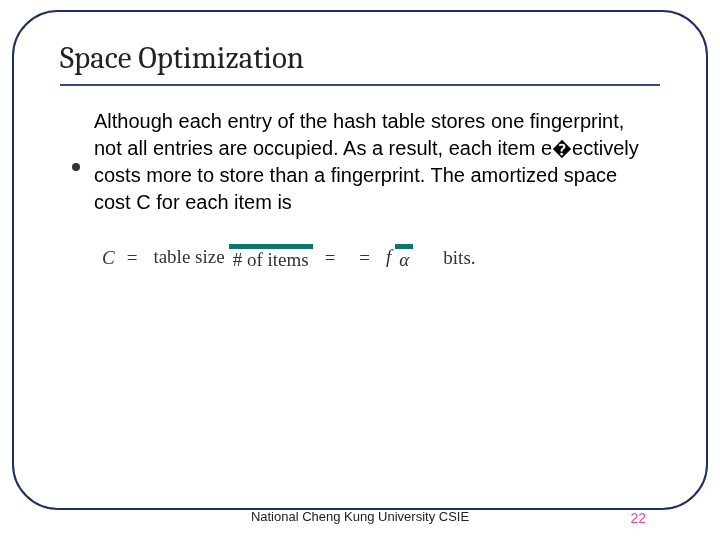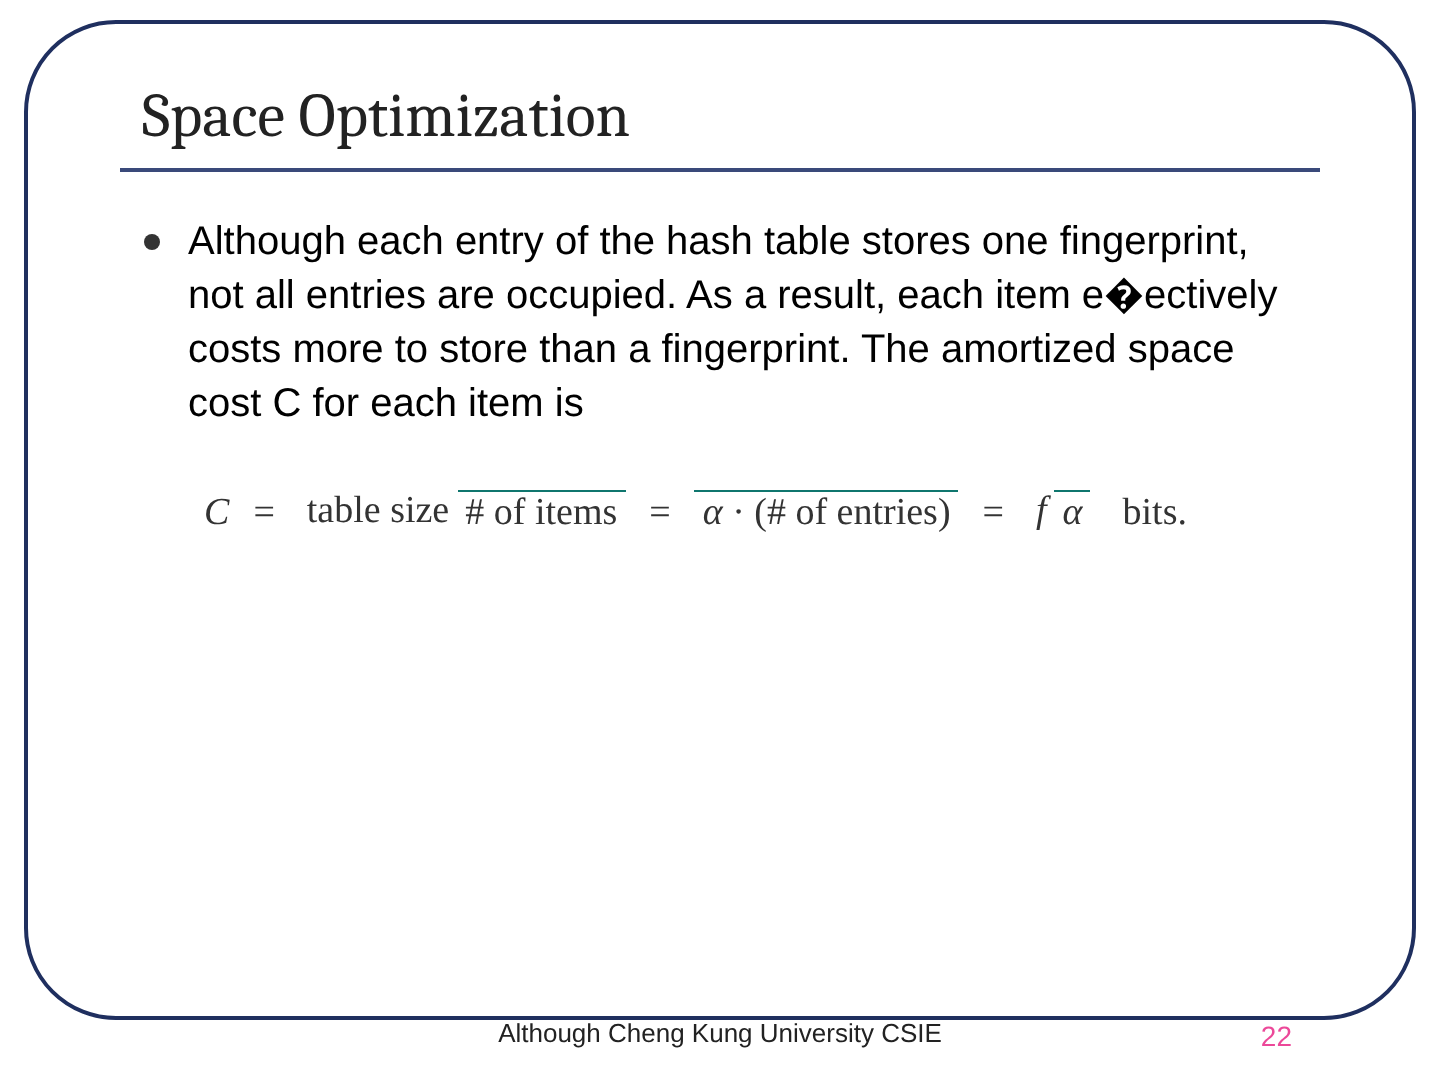--- a/index.html
+++ b/index.html
@@ -27,41 +27,40 @@
     border-radius: 46px;
     box-sizing: border-box;
   }
   .title {
     position: absolute;
     left: 60px;
     top: 40px;
     font-family: Cambria, Georgia, 'Times New Roman', serif;
     font-size: 31px;
     color: #222;
-    margin-left: 11px;
   }
   .title-rule {
     position: absolute;
     left: 60px;
     right: 60px;
     top: 84px;
     height: 0;
     border-top: 2px solid #3a4a7a;
   }
   .body {
     position: absolute;
     left: 72px;
     right: 72px;
     top: 108px;
     font-size: 20px;
     line-height: 1.35;
   }
   .bullet-row {
     display: flex;
-    align-items: flex-start;
+    align-items: center;
     gap: 14px;
   }
   .bullet-dot {
     width: 8px;
     height: 8px;
     border-radius: 50%;
     background: #333;
     margin-top: 9px;
     flex: 0 0 auto;
   }
@@ -83,21 +82,21 @@
     display: inline-flex;
     flex-direction: row;
     align-items: center;
     vertical-align: middle;
     line-height: 1.1;
   }
   .frac .num {
     padding: 0 4px 1px 4px;
   }
   .frac .den {
-    border-top: 1px solid #0f766e;
+    border-top: 5px solid #0f766e;
     padding: 1px 4px 0 4px;
   }
   .ital { font-style: italic; }
   .eq { padding: 0 2px; }
   .footer {
     position: absolute;
     left: 0;
     right: 0;
     bottom: 6px;
     height: 34px;
@@ -136,30 +135,29 @@
 
     <div class="formula">
       <span class="ital">C</span>
       <span class="eq">=</span>
       <span class="frac">
         <span class="num">table size</span>
         <span class="den"># of items</span>
       </span>
       <span class="eq">=</span>
       <span class="frac">
-        <span class="den"><span class="ital">α</span><span> · (# of entries)</span></span>
       </span>
       <span class="eq">=</span>
       <span class="frac">
         <span class="num ital">f</span>
         <span class="den ital">α</span>
       </span>
-      <span style="margin-left:6px;">bits.</span>
+      <span style="margin-left:20px;">bits.</span>
     </div>
   </div>
 
   <div class="footer">
     <div class="footer-center">
-      <div>Although Cheng Kung University CSIE</div>
+      <div>National Cheng Kung University CSIE</div>
     </div>
   </div>
   <div class="page-number">22</div>
 </div>
 
 </body></html>

